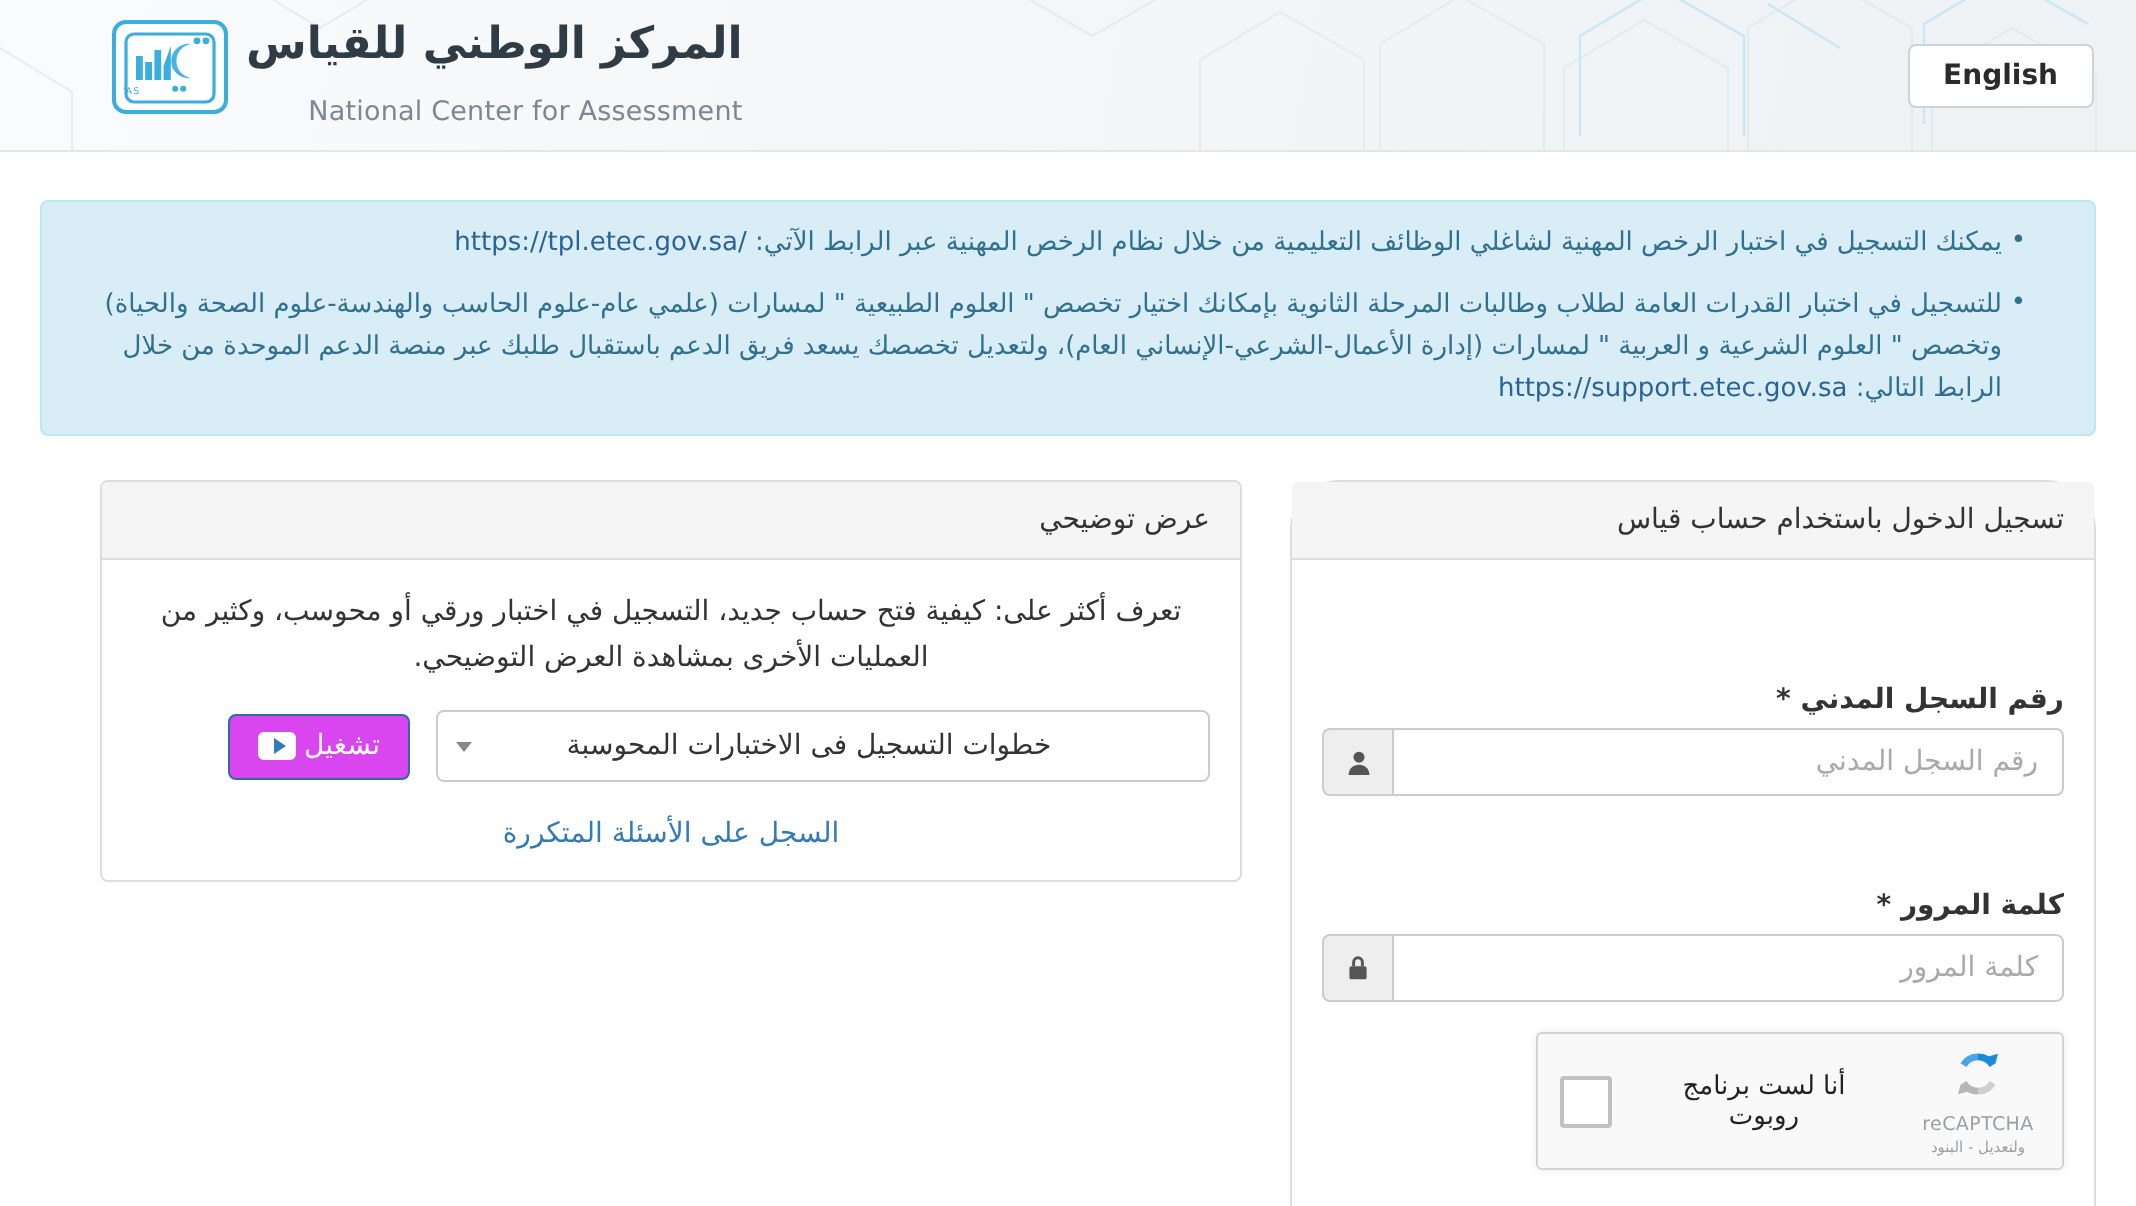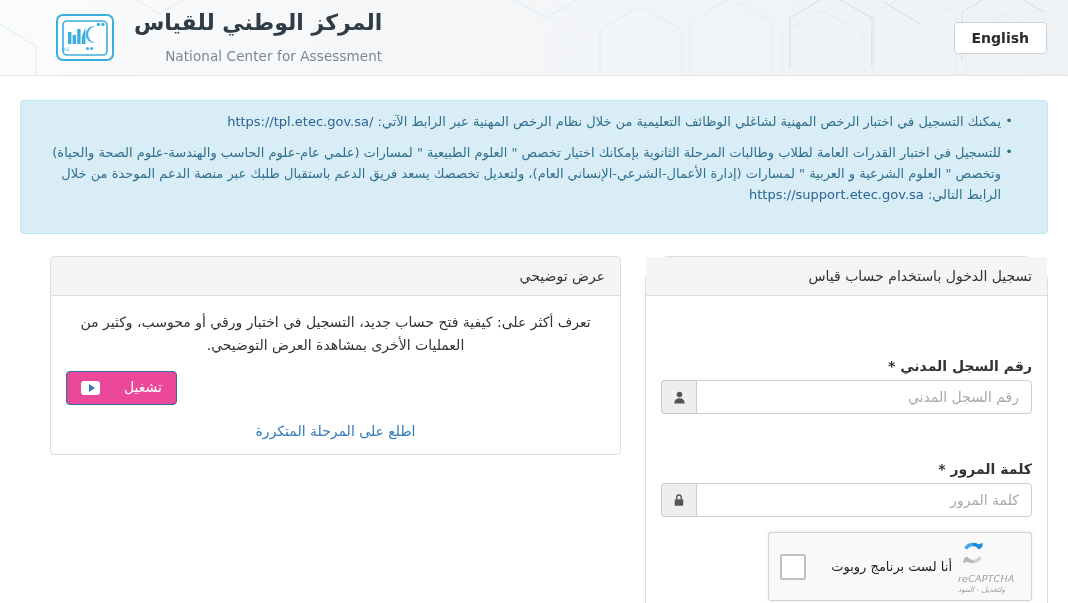--- a/index.html
+++ b/index.html
@@ -43,22 +43,22 @@
     font-weight: bold;
     color: #2a2a2a;
     font-family: "DejaVu Sans", "Liberation Sans", sans-serif;
     cursor: pointer;
     direction: ltr;
     line-height: 1;
     margin-left: 48px;
   }
   .brand {
     display: flex;
-    align-items: center;
-    gap: 20px;
+    align-items: flex-start;
+    gap: 9px;
   }
   .brand-text { text-align: right; line-height: 1.15; }
   .brand-ar {
     font-size: 22px;
     font-weight: bold;
     color: #2f3b45;
     letter-spacing: .2px;
   }
   .brand-en {
     font-size: 13.5px;
@@ -93,21 +93,21 @@
     line-height: 1.62;
     text-align: right;
   }
   .alert-lead { margin: 0 0 2px 0; font-size: 13px; }
   .alert-list { margin: 0; padding: 0 17px 0 0; list-style: none; }
   .alert-list li {
     position: relative;
     padding: 0 12px 0 0;
     margin: 0 0 10px 0;
   }
-  .alert-list li:last-child { margin-bottom: 16px; }
+  .alert-list li:last-child { margin-bottom: 0; }
   .alert-list li::before {
     content: "•";
     position: absolute;
     right: 0; top: -1px;
     font-size: 13px;
   }
   .alert-link { color: #2a6496; text-decoration: none; direction: ltr; unicode-bidi: embed; }
 
   
   .panels-row {
@@ -191,31 +191,30 @@
   .recaptcha-check {
     width: 26px; height: 26px;
     background: #ffffff;
     border: 2px solid #c1c1c1;
     border-radius: 2px;
     flex: none;
     cursor: pointer;
   }
   .recaptcha-label {
     flex: 1;
-    text-align: right;
+    text-align: center;
     font-size: 13px;
     color: #222222;
-    padding: 0 6px;
+    padding: 0 17px;
     direction: rtl;
   }
   .recaptcha-brand {
     width: 62px;
-    text-align: left;
-    flex: none;
-    font-style: italic;
+    text-align: center;
+    flex: none;
   }
   .recaptcha-name {
     font-size: 9.5px;
     color: #9aa0a6;
     margin-top: 2px;
     letter-spacing: .2px;
   }
   .recaptcha-terms {
     font-size: 7.5px;
     color: #9aa0a6;
@@ -258,33 +257,34 @@
   }
   .demo-controls {
     display: flex;
     align-items: center;
     gap: 13px;
     justify-content: flex-start;
     direction: ltr;
     margin-bottom: 16px;
   }
   .btn-play {
-    background: #ec4899;
+    background: #d946ef;
     border: 1px solid #2e6da4;
     border-radius: 4px;
     color: #ffffff;
     font-size: 14px;
     padding: 8px 14px;
     display: flex;
     align-items: center;
-    gap: 24px;
+    gap: 4px;
     cursor: pointer;
     flex: none;
     font-family: "DejaVu Sans", "Liberation Sans", sans-serif;
     line-height: 1.1;
+    margin-left: 48px;
   }
   .yt-icon {
     width: 19px; height: 14px;
     background: #ffffff;
     border-radius: 3px;
     display: flex;
     align-items: center;
     justify-content: center;
     flex: none;
   }
@@ -460,20 +460,24 @@
         <p class="demo-text">تعرف أكثر على: كيفية فتح حساب جديد، التسجيل في اختبار ورقي أو محوسب، وكثير من العمليات الأخرى بمشاهدة العرض التوضيحي.</p>
 
         <div class="demo-controls">
           <button class="btn-play">
             <span class="yt-icon">
               <span class="yt-tri"></span>
             </span>
             <span>تشغيل</span>
           </button>
 
+          <div class="demo-select">
+            <span class="demo-select-text">خطوات التسجيل فى الاختبارات المحوسبة</span>
+            <span class="select-caret"></span>
+          </div>
         </div>
 
-        <a class="faq-link" href="#">اطلع على المرحلة المتكررة</a>
+        <a class="faq-link" href="#">السجل على الأسئلة المتكررة</a>
       </div>
     </div>
 
   </div>
 </div>
 
 </body></html>

